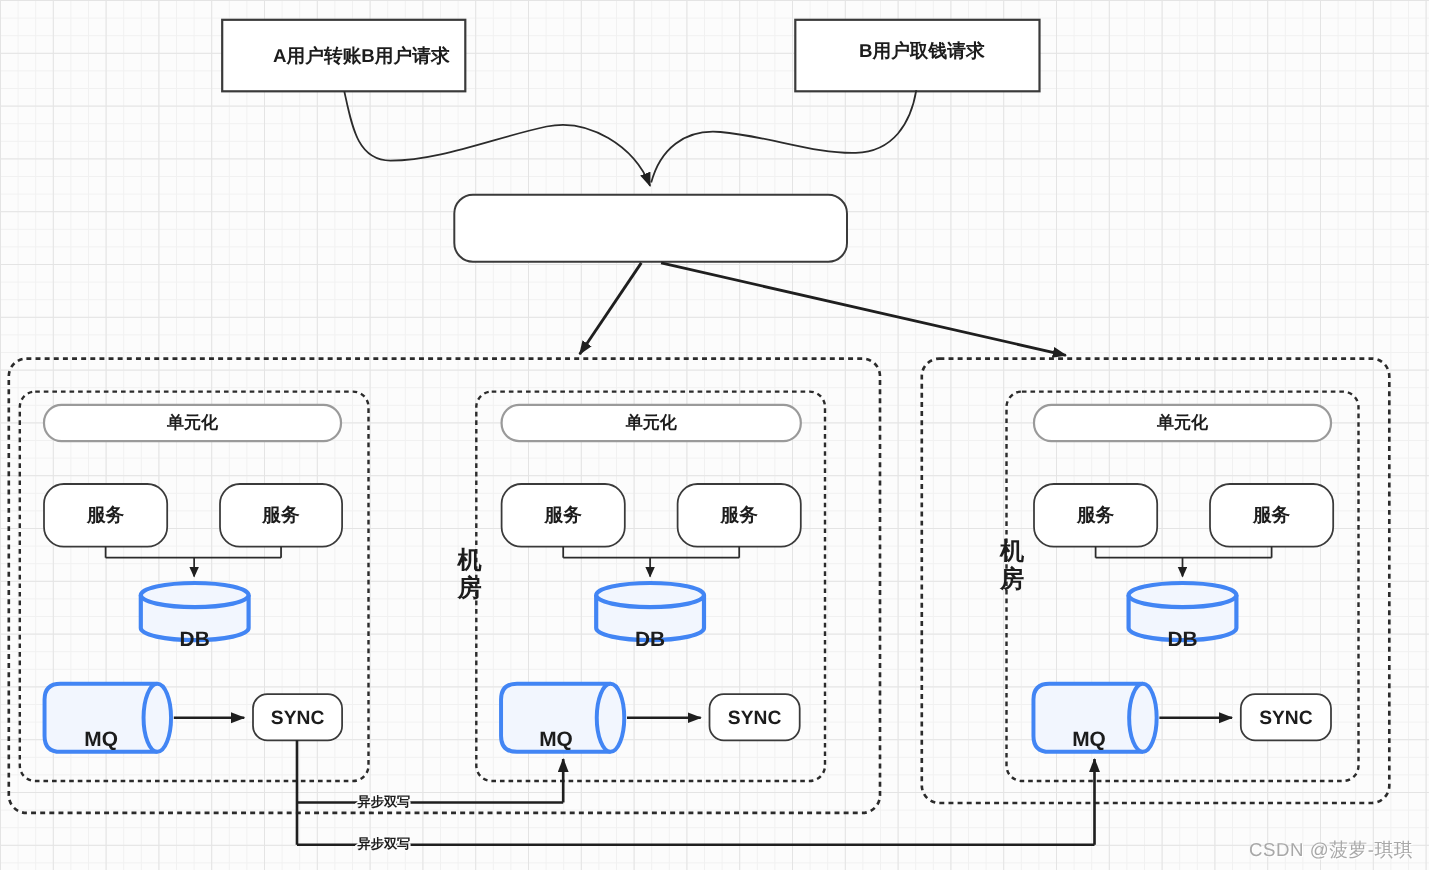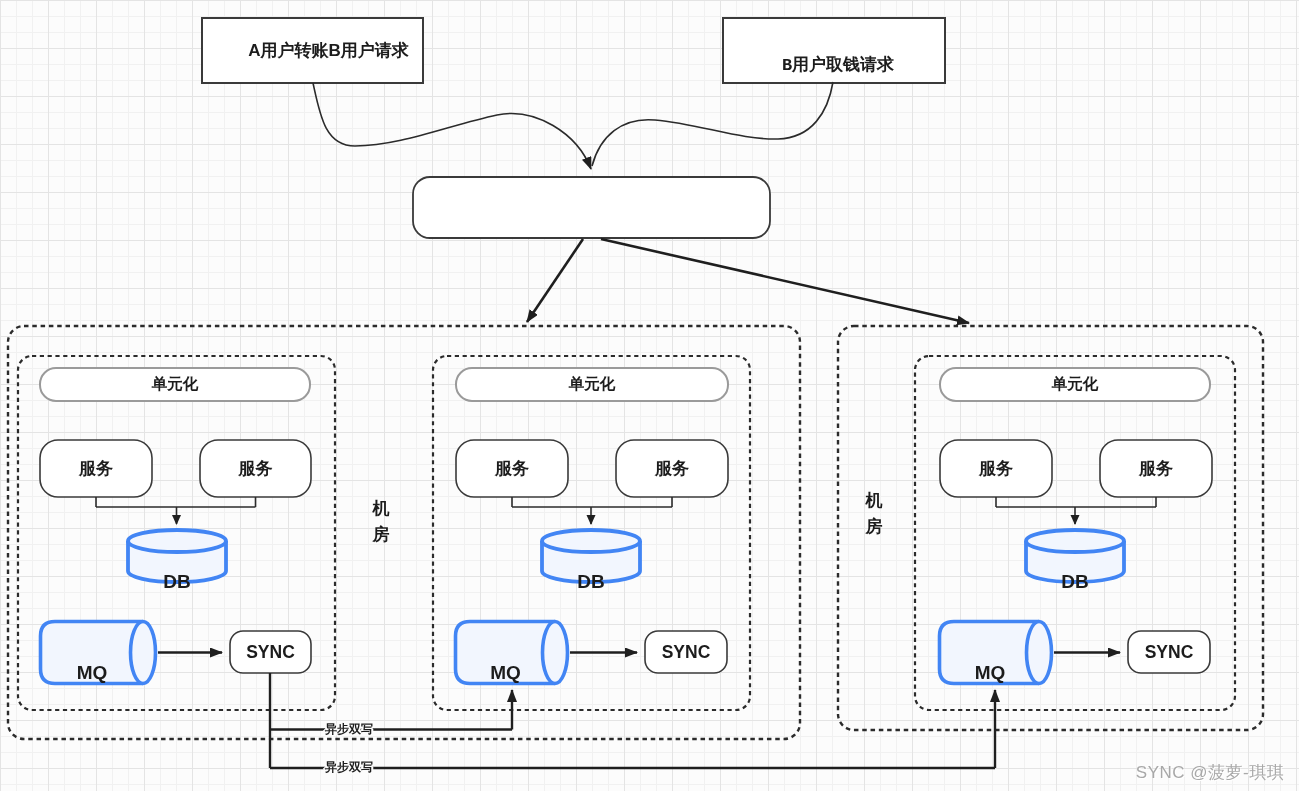--- a/index.html
+++ b/index.html
@@ -24,23 +24,24 @@
     position:absolute;
     display:flex;align-items:center;justify-content:center;
     font-weight:700;color:#1c1c1c;
     white-space:nowrap;
     pointer-events:none;
   }
   .fs17{font-size:17px;}
   .fs15{font-size:15.5px;}
   .fs19{font-size:19px;margin-top:20px;}
   .vlabel{
-    width:26px;line-height:26px;font-size:17px;
-    white-space:normal;word-break:break-all;text-align:center;
+    width:26px;line-height:26px;font-size:22px;
+    white-space:normal;word-break:break-all;
     display:block;
+    margin-left:48px;
   }
   .halo{
     font-size:12px;
     text-shadow:
       -2px 0 0 #fcfcfc, 2px 0 0 #fcfcfc, 0 -2px 0 #fcfcfc, 0 2px 0 #fcfcfc,
       -1px -1px 0 #fcfcfc, 1px 1px 0 #fcfcfc, -1px 1px 0 #fcfcfc, 1px -1px 0 #fcfcfc;
   }
   .watermark{
     color:#a8a8a8;font-weight:400;font-size:17px;letter-spacing:.5px;
     text-shadow:1px 1px 0 #ffffff;
@@ -146,21 +147,21 @@
     <g stroke="#1f1f1f" stroke-width="2.4" fill="none">
       <path d="M270,673 V768"></path>
       <path d="M270,729.5 H512"></path>
       <path d="M512,729.5 V690" marker-end="url(#arr)"></path>
       <path d="M270,768 H995"></path>
       <path d="M995,768 V690" marker-end="url(#arr)"></path>
     </g>
   </svg>
 
   <div class="lbl fs17" style="left:202px;top:18px;width:253px;height:65px;">A用户转账B用户请求</div>
-  <div class="lbl fs17" style="left:723px;top:32px;width:230px;height:65px;font-family:Liberation Mono, monospace;">B用户取钱请求</div>
+  <div class="lbl fs17" style="left:723px;top:14px;width:230px;height:65px;">B用户取钱请求</div>
 
   <div class="lbl" style="left:368px;top:494px;height:56px;">
     <span class="vlabel">机房</span>
   </div>
   <div class="lbl" style="left:861px;top:486px;height:56px;">
     <span class="vlabel">机房</span>
   </div>
 
   <div class="lbl fs15" style="left:40px;top:368px;width:270px;height:33px;">单元化</div>
   <div class="lbl fs15" style="left:456px;top:368px;width:272px;height:33px;">单元化</div>
@@ -181,15 +182,15 @@
   <div class="lbl fs19" style="left:455px;top:621px;width:101px;height:63px;">MQ</div>
   <div class="lbl fs19" style="left:940px;top:621px;width:100px;height:63px;">MQ</div>
 
   <div class="lbl" style="left:230px;top:631px;width:81px;height:42px;font-size:17.5px;">SYNC</div>
   <div class="lbl" style="left:645px;top:631px;width:82px;height:42px;font-size:17.5px;">SYNC</div>
   <div class="lbl" style="left:1128px;top:631px;width:82px;height:42px;font-size:17.5px;">SYNC</div>
 
   <div class="lbl halo" style="left:310px;top:718px;width:78px;height:23px;">异步双写</div>
   <div class="lbl halo" style="left:310px;top:756px;width:78px;height:23px;">异步双写</div>
 
-  <div class="lbl watermark" style="left:1126px;top:758px;width:168px;height:28px;">SYNC @菠萝-琪琪</div>
+  <div class="lbl watermark" style="left:1126px;top:758px;width:168px;height:28px;">CSDN @菠萝-琪琪</div>
 
 </div>
 
 </body></html>

